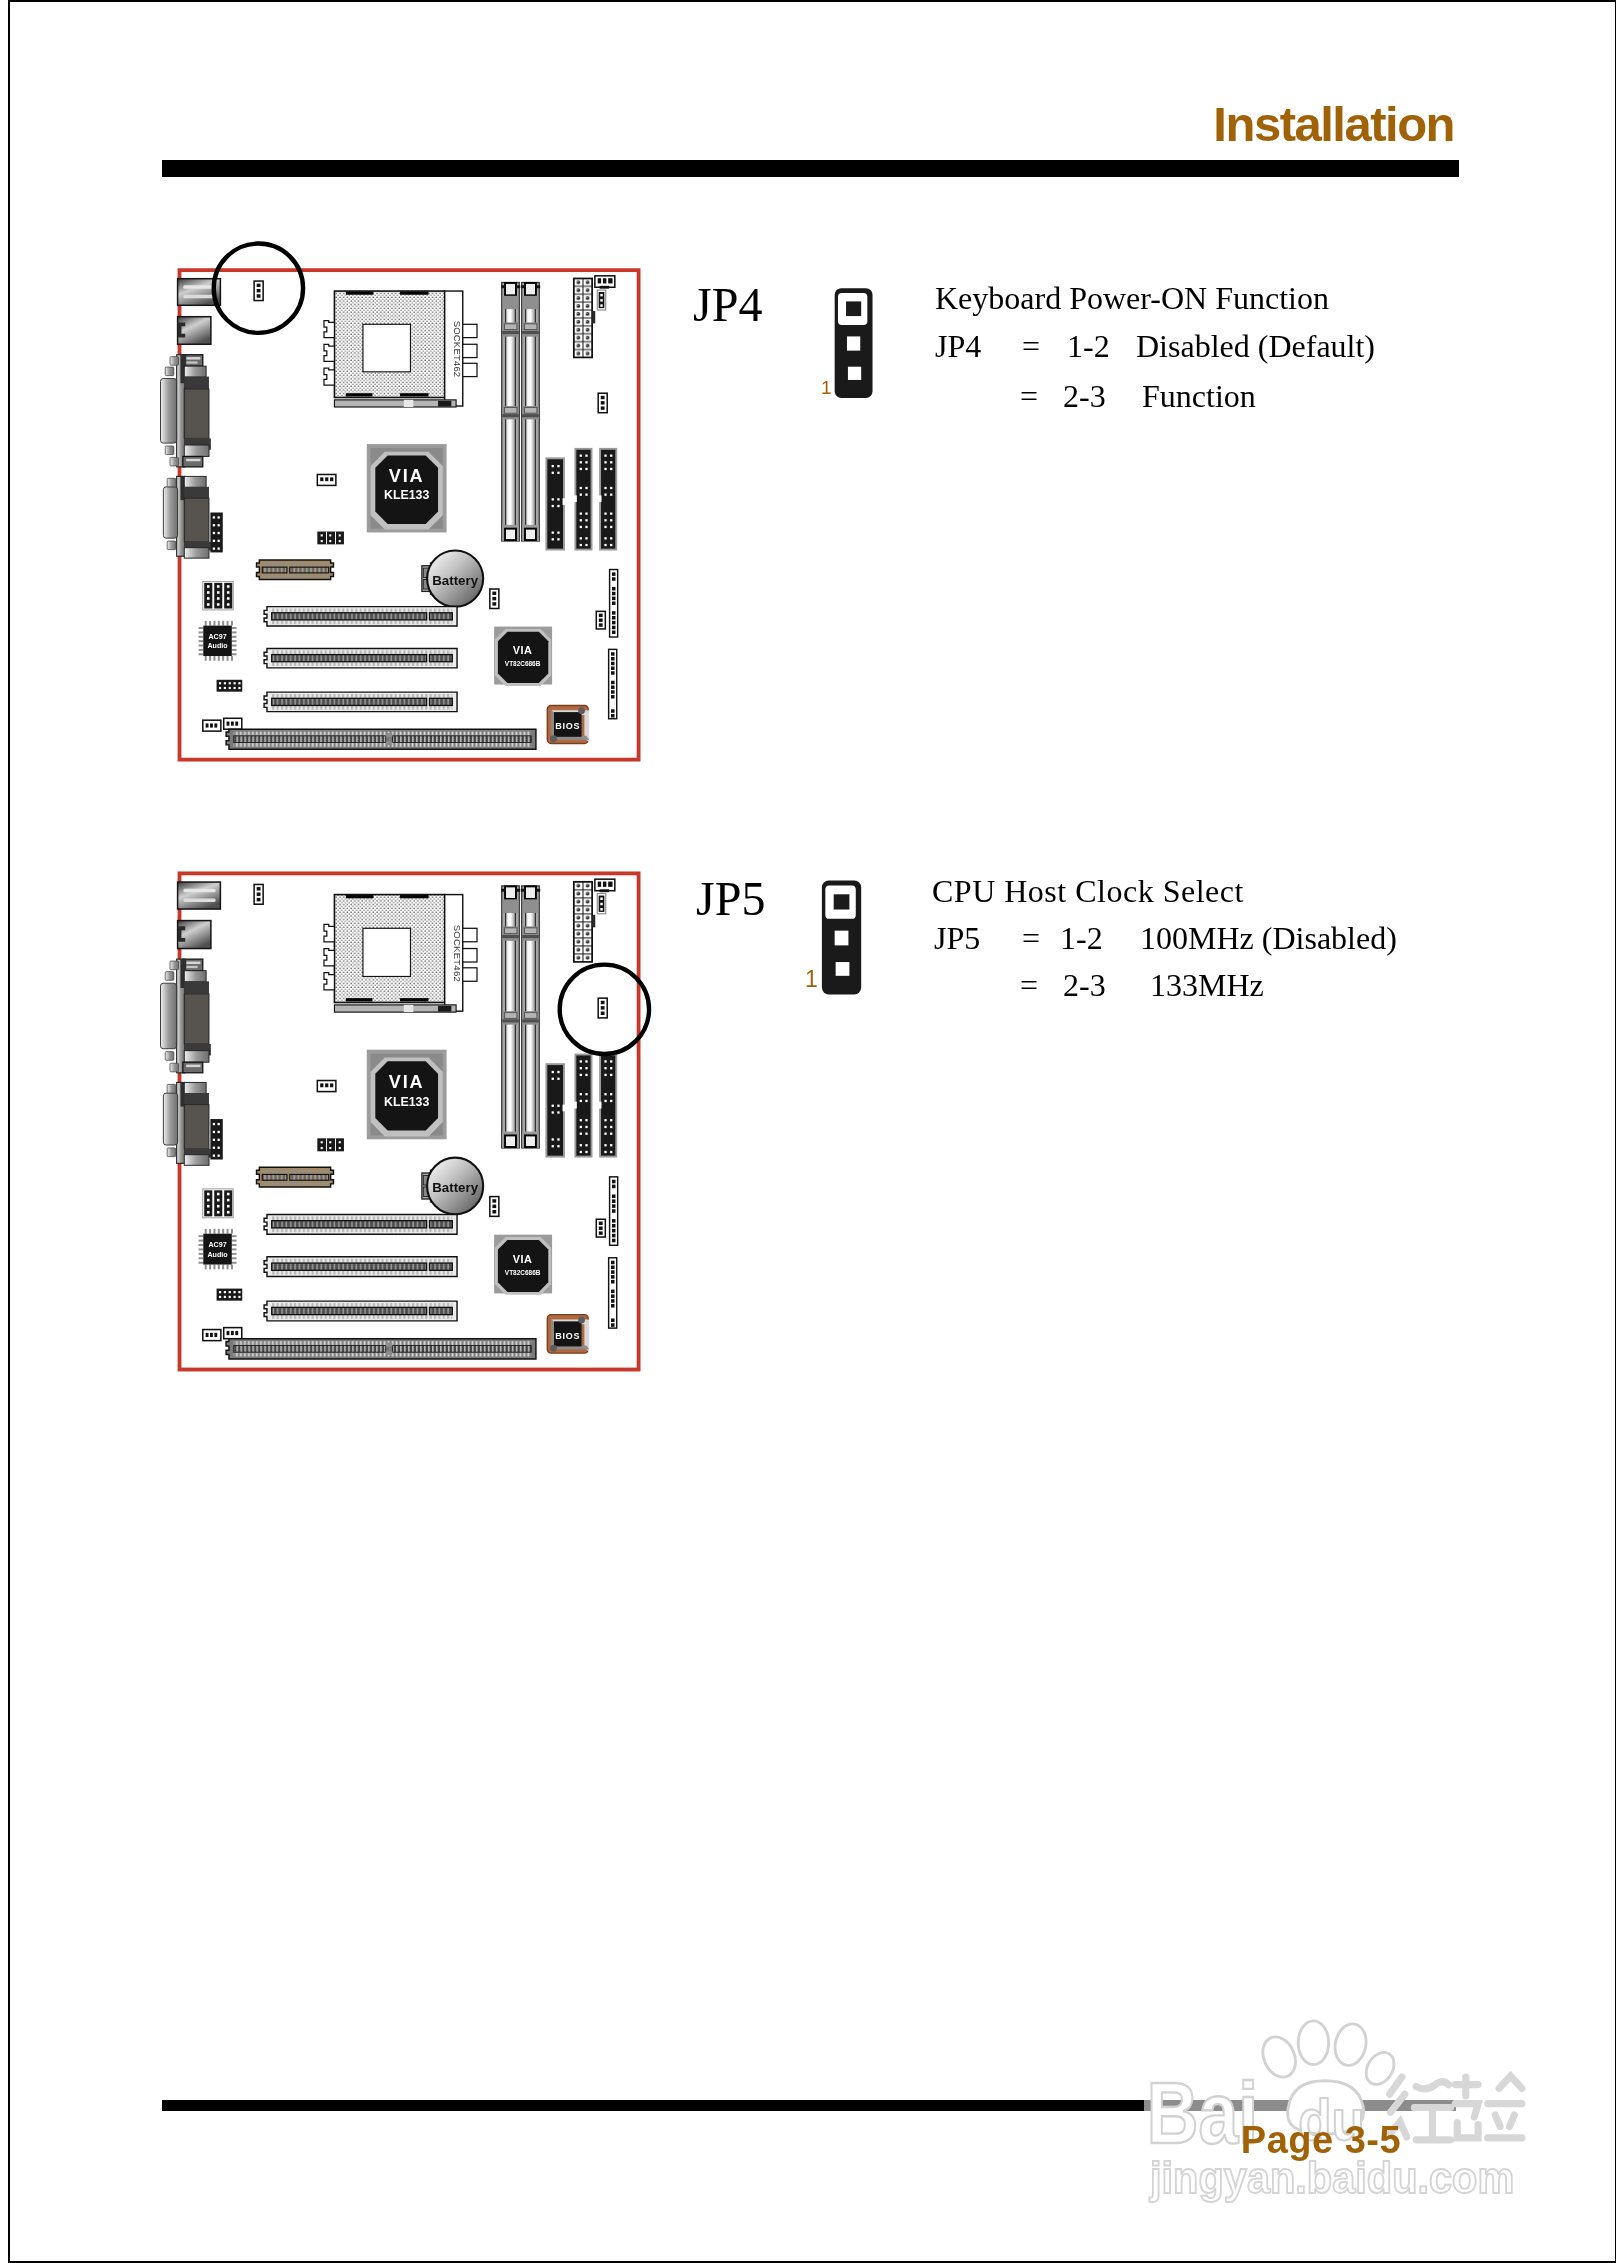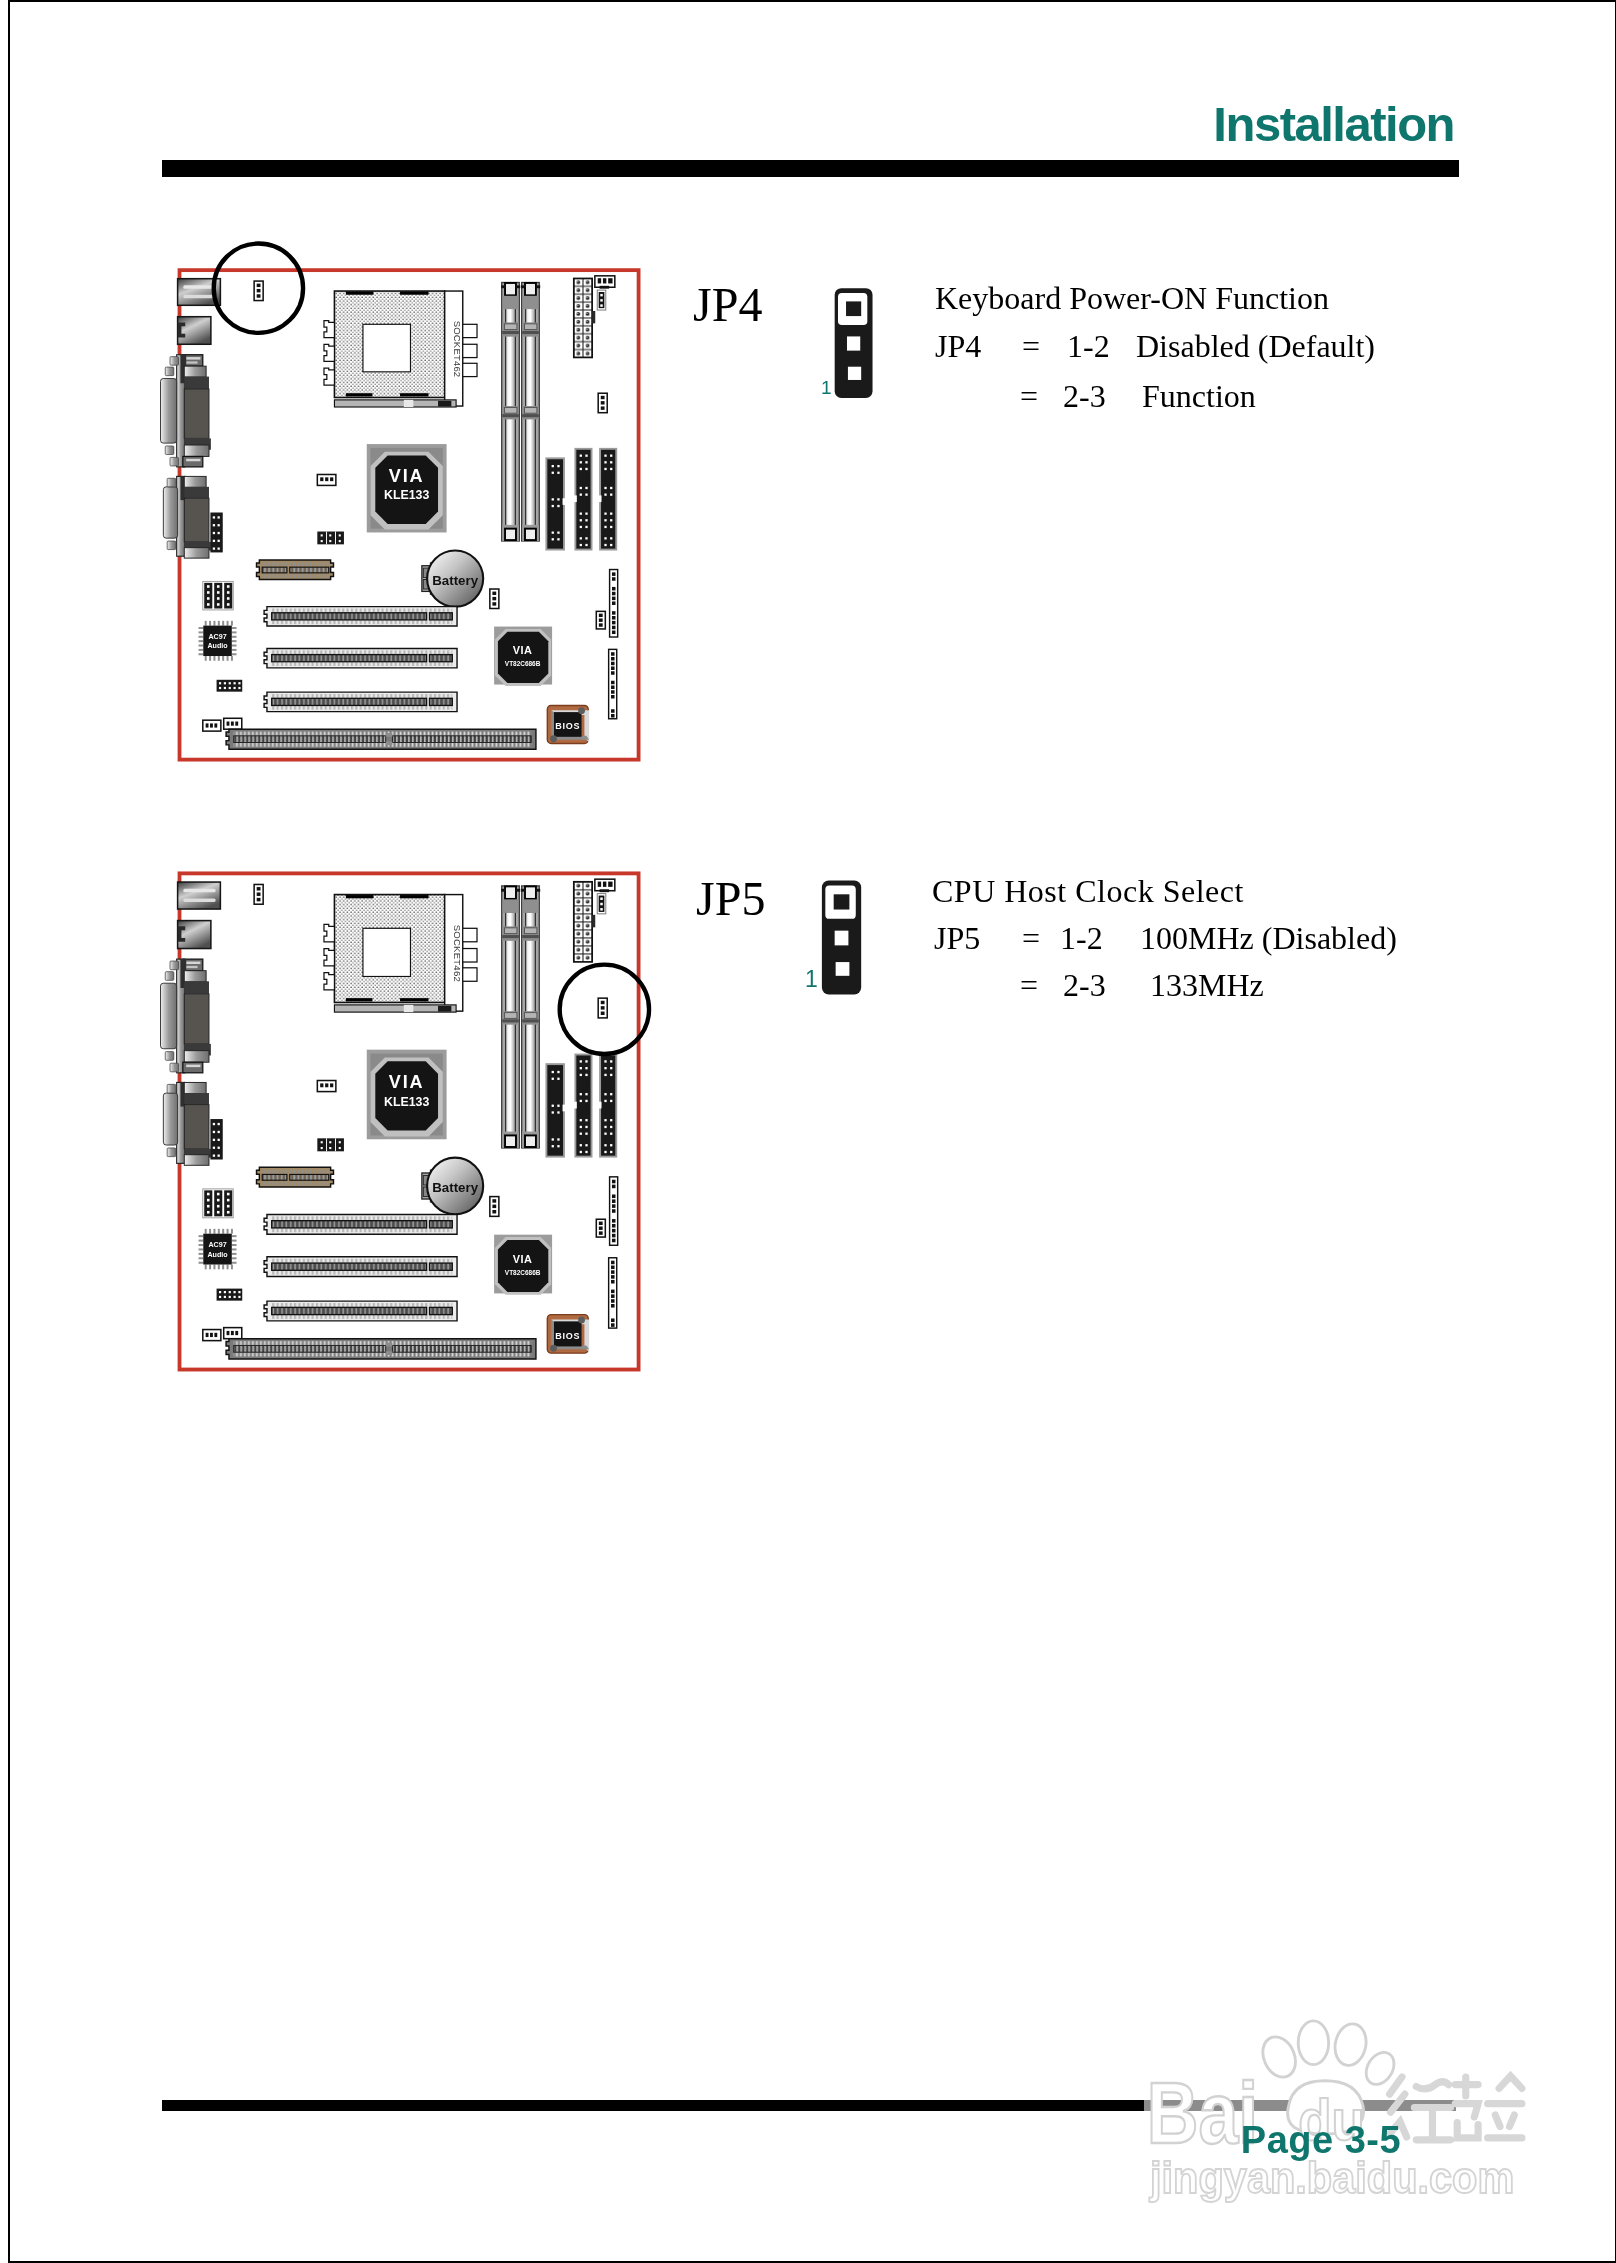--- a/index.html
+++ b/index.html
@@ -1,16 +1,16 @@
 <!DOCTYPE html>
 <html style="font-size:15px"><head><meta charset="utf-8"><title>p</title><style>
 html,body{margin:0;padding:0}
 body{width:1617px;height:2264px;position:relative;background:#fff;overflow:hidden}
 .abs{position:absolute}
-.sans{font-family:"Liberation Sans",sans-serif;color:#0f766e}
+.sans{font-family:"Liberation Sans",sans-serif;color:#a16207}
 .serif{font-family:"Liberation Serif",serif;color:#000;font-size:32px;line-height:1;white-space:nowrap}
 .jplabel{font-family:"Liberation Serif",serif;color:#000;font-size:48px;line-height:1;white-space:nowrap}
 </style></head>
 <body>
 
 <div class="abs" style="left:7.6px;top:0;width:1605px;height:2259px;border:2.3px solid #000"></div>
 
 <div class="abs sans" style="left:978px;top:100px;width:476px;text-align:right;font-weight:bold;font-size:49px;letter-spacing:-1.5px;line-height:1">Installation</div>
 
 <div class="abs" style="left:162px;top:160px;width:1297px;height:17px;background:#000"></div>

